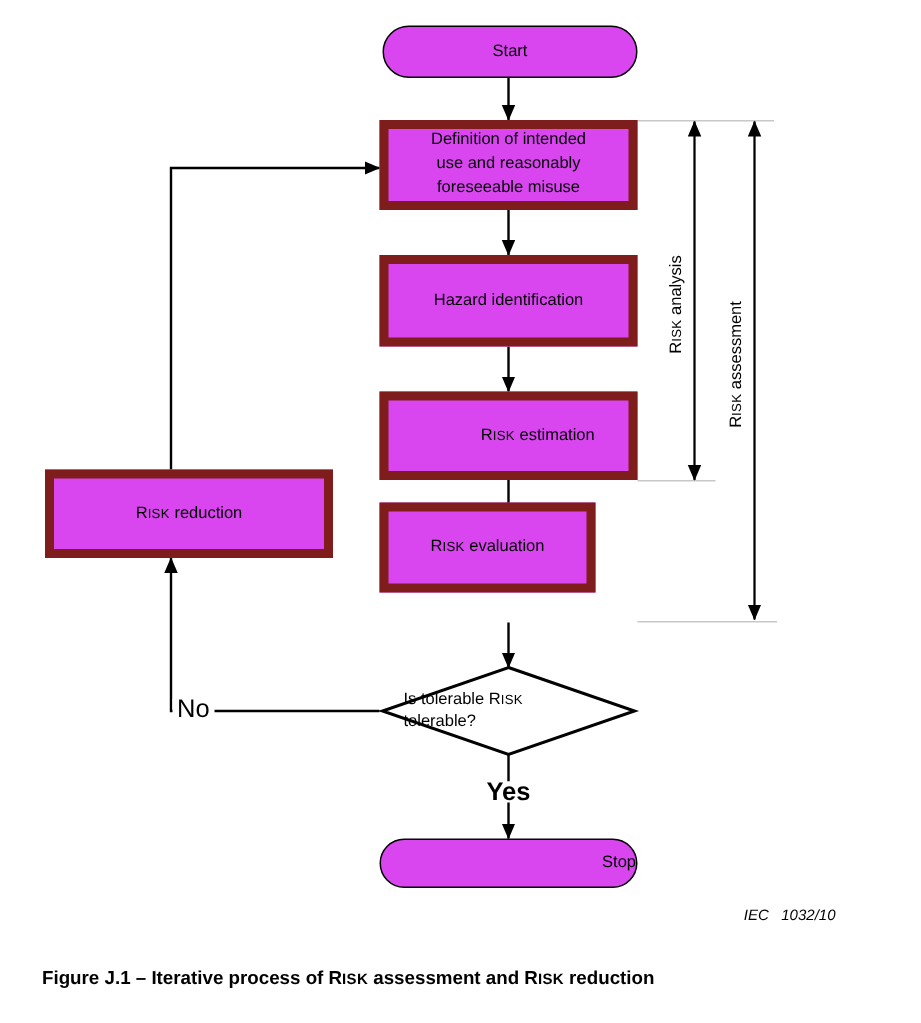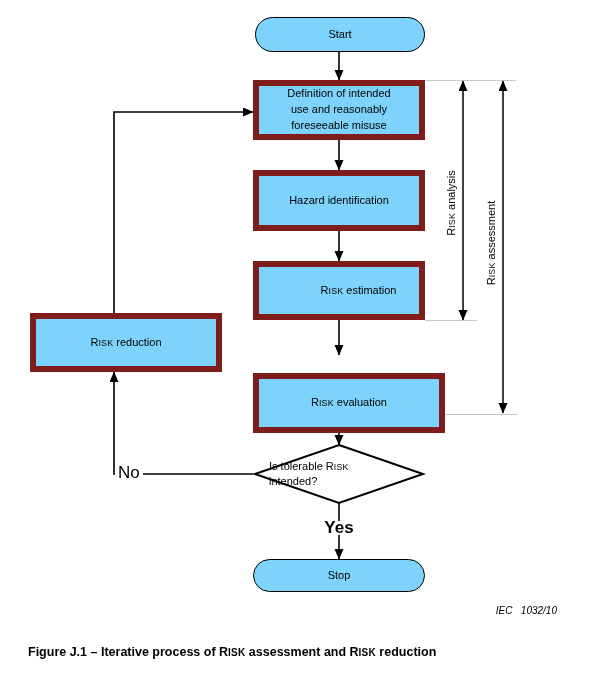--- a/index.html
+++ b/index.html
@@ -20,32 +20,32 @@
   .node {
     position: absolute;
     z-index: 2;
     display: flex;
     flex-direction: column;
     align-items: center;
     justify-content: center;
     text-align: center;
     font-size: 11px;
     line-height: 1.45;
-    background: #7dd3fc;
+    background: #d946ef;
     box-sizing: border-box;
   }
   .process { border: 6px solid #7f1d1d; }
   .terminal { border: 1.5px solid #000; }
   .node-start { left: 255px; top: 17px;  width: 170px; height: 35px; border-radius: 17.5px; }
   .node-definition { left: 253px; top: 80px;  width: 172px; height: 60px; }
   .node-hazard     { left: 253px; top: 170px; width: 172px; height: 61px; }
   .node-estimation { left: 253px; top: 261px; width: 172px; height: 59px; padding-left: 39px; }
-  .node-evaluation { left: 253px; top: 373px; width: 192px; height: 60px; }
+  .node-evaluation { left: 253px; top: 335px; width: 144px; height: 60px; }
   .node-reduction  { left: 30px;  top: 313px; width: 192px; height: 59px; }
-  .node-stop  { left: 253px; top: 559px; width: 172px; height: 33px; border-radius: 16.5px; }
+  .node-stop  { left: 253px; top: 559px; width: 172px; height: 33px; border-radius: 16.5px; align-items: flex-end; }
   .decision-text {
     position: absolute;
     z-index: 2;
     left: 269px; top: 459px; width: 140px;
     text-align: left;
     font-size: 11px;
     line-height: 1.35;
   }
   .edge-label {
     position: absolute;
@@ -138,21 +138,21 @@
   <div class="node process node-evaluation">
     <span>R<span class="sc">ISK</span> evaluation</span>
   </div>
 
   <div class="node process node-reduction">
     <span>R<span class="sc">ISK</span> reduction</span>
   </div>
 
   <div class="decision-text">
     <div>Is tolerable R<span class="sc">ISK</span></div>
-    <div>intended?</div>
+    <div>tolerable?</div>
   </div>
 
   <div class="node terminal node-stop">
     <span>Stop</span>
   </div>
 
   <div class="edge-label label-no">No</div>
   <div class="edge-label label-yes">Yes</div>
 
   <div class="vlabel vlabel-analysis">R<span class="sc">ISK</span> analysis</div>

